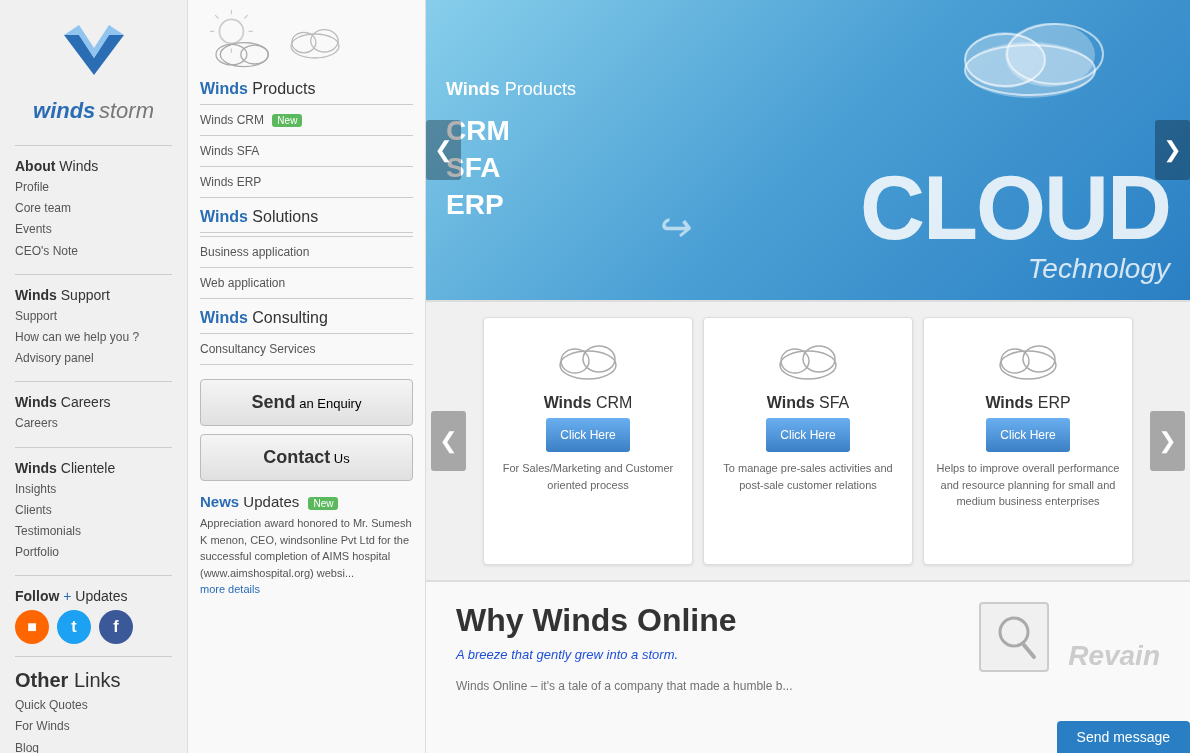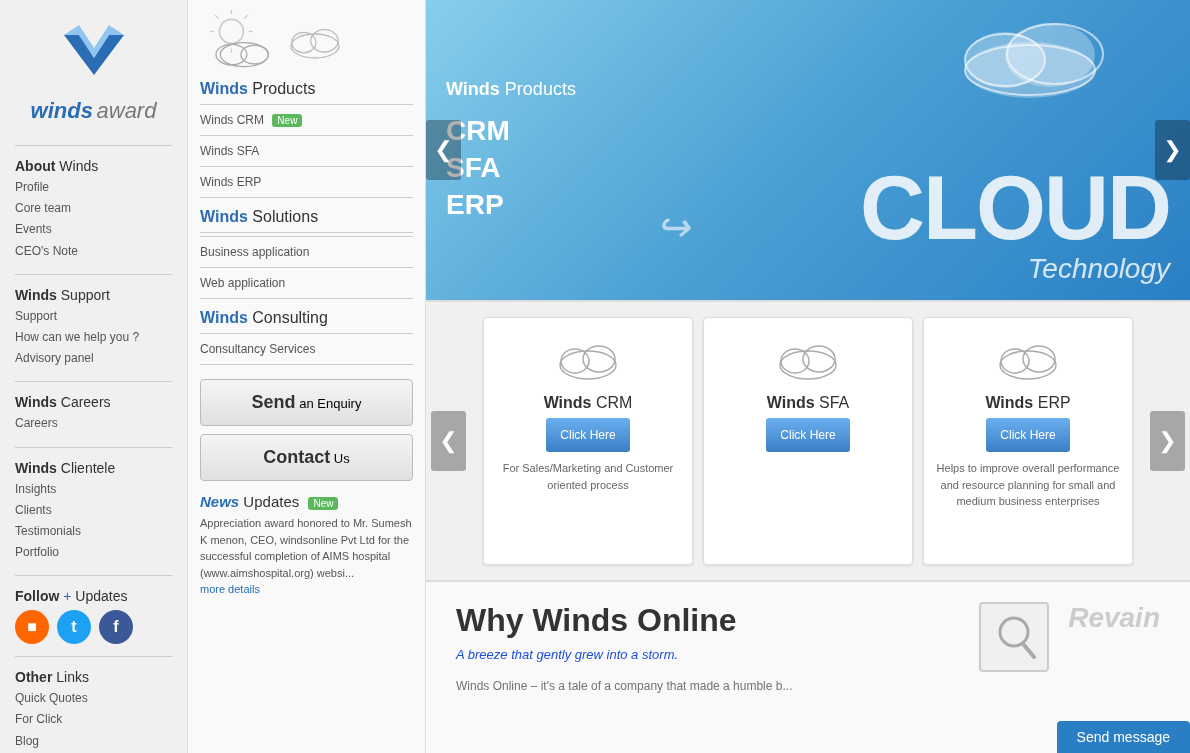--- a/index.html
+++ b/index.html
@@ -23,21 +23,21 @@
     .follow-title { font-size: 14px; color: #333; margin-bottom: 6px; }
     .follow-title .bold { font-weight: bold; }
     .follow-title .plus { color: #2a6db5; }
     .social-icons { display: flex; gap: 8px; }
     .social-btn { width: 34px; height: 34px; border-radius: 50%; display: flex; align-items: center; justify-content: center; color: white; font-size: 16px; font-weight: bold; text-decoration: none; cursor: pointer; }
     .social-rss { background: #f60; }
     .social-twitter { background: #1da1f2; }
     .social-facebook { background: #3b5998; }
 
     .other-links { padding: 6px 15px; }
-    .other-title { font-size: 14px; color: #333; margin-bottom: 3px; }
+    .other-title { font-size: 20px; color: #333; margin-bottom: 3px; }
     .other-title .bold { font-weight: bold; }
 
     
     .middle-panel { width: 238px; background: #f9f9f9; border-right: 1px solid #ddd; padding: 10px 12px; flex-shrink: 0; }
     .weather-icons { display: flex; align-items: center; gap: 5px; margin-bottom: 10px; }
     .cloud-sun { width: 80px; height: 60px; }
     .cloud-shape { width: 60px; height: 50px; }
 
     .section-header { font-size: 16px; color: #333; margin-bottom: 6px; margin-top: 5px; }
     .section-header .bold { font-weight: bold; color: #2a6db5; }
@@ -46,21 +46,21 @@
     .menu-item { display: block; padding: 5px 0; color: #555; font-size: 12px; text-decoration: none; cursor: pointer; }
     .badge-new { background: #5cb85c; color: white; font-size: 10px; padding: 1px 5px; border-radius: 3px; margin-left: 5px; }
     .badge-new-blue { background: #5cb85c; color: white; font-size: 10px; padding: 1px 5px; border-radius: 3px; margin-left: 5px; }
 
     .cta-button { display: block; background: linear-gradient(to bottom, #f5f5f5, #e0e0e0); border: 1px solid #bbb; border-radius: 4px; padding: 12px 10px; text-align: center; margin: 8px 0; cursor: pointer; text-decoration: none; }
     .cta-button .bold { font-weight: bold; color: #333; font-size: 18px; }
     .cta-button .light { color: #666; font-size: 15px; }
 
     .news-section { margin-top: 12px; }
     .news-header { font-size: 15px; color: #333; margin-bottom: 5px; }
-    .news-header .bold { font-weight: bold; color: #2a6db5; font-style: italic; }
+    .news-header .bold { font-weight: bold; color: #2a6db5; }
     .news-text { font-size: 11px; color: #555; line-height: 1.5; }
     .news-more { color: #2a6db5; font-size: 11px; cursor: pointer; }
 
     
     .main-content { flex: 1; display: flex; flex-direction: column; overflow: hidden; }
 
     
     .carousel-area { position: relative; background: linear-gradient(135deg, #87ceeb 0%, #4a9fd4 50%, #2a7fc4 100%); height: 300px; overflow: hidden; display: flex; align-items: stretch; }
     .carousel-left-panel { width: 200px; flex-shrink: 0; padding: 30px 20px; display: flex; flex-direction: column; justify-content: center; }
     .carousel-products-title { color: white; font-size: 18px; margin-bottom: 15px; }
@@ -85,41 +85,41 @@
     .click-here-btn { background: linear-gradient(to bottom, #6ab0f0, #3a7fc4); color: white; border: none; padding: 10px 14px; border-radius: 3px; font-size: 12px; cursor: pointer; margin-bottom: 8px; }
     .card-desc { font-size: 11px; color: #666; line-height: 1.5; }
 
     
     .bottom-section { background: #f9f9f9; border-top: 2px solid #ddd; padding: 20px 30px; display: flex; gap: 20px; min-height: 173px; position: relative; }
     .why-text-area { flex: 1; }
     .why-title { font-size: 32px; color: #333; font-weight: bold; margin-bottom: 8px; }
     .why-subtitle { font-size: 13px; color: #1d4ed8; font-style: italic; margin-bottom: 15px; }
     .why-body { font-size: 12px; color: #737373; line-height: 1.6; }
 
-    .revain-widget { position: absolute; right: 30px; top: 20px; display: flex; align-items: flex-start; gap: 19px; margin-left: 24px; }
+    .revain-widget { position: absolute; right: 30px; top: 20px; display: flex; align-items: flex-end; gap: 19px; margin-left: 24px; }
     .revain-icon { width: 70px; height: 70px; border: 2px solid #ccc; border-radius: 4px; display: flex; align-items: center; justify-content: center; background: #f0f0f0; }
     .revain-text { font-size: 28px; color: #ccc; font-style: italic; font-weight: bold; }
 
     .send-message-bar { position: fixed; bottom: 0; right: 0; background: #2a7fc4; color: white; padding: 8px 20px; font-size: 14px; cursor: pointer; z-index: 100; border-radius: 4px 4px 0 0; }
   </style>
 </head>
 <body>
 
 <div class="page-wrapper">
 
   <div class="sidebar">
     <div class="sidebar-logo">
       
       <svg class="logo-icon" viewBox="0 0 80 70" xmlns="http://www.w3.org/2000/svg">
         <polygon points="10,15 40,55 70,15 55,15 40,38 25,15" fill="#2a6db5"></polygon>
         <polygon points="10,15 25,15 40,38 55,15 70,15 55,5 40,28 25,5" fill="#6ab0f0" opacity="0.7"></polygon>
       </svg>
       <div>
         <span style="font-size:22px; color:#2a6db5; font-weight:bold; font-style:italic;">winds</span>
-        <span style="font-size:22px; color:#777; font-style:italic;"> award</span>
+        <span style="font-size:22px; color:#777; font-style:italic;"> storm</span>
       </div>
     </div>
 
     <hr class="sidebar-divider">
 
     <div class="sidebar-section">
       <div class="sidebar-section-title">
         <span class="bold">About</span>
         <span> </span>
         <span>Winds</span>
@@ -186,21 +186,21 @@
 
     <hr class="sidebar-divider">
 
     <div class="other-links">
       <div class="other-title">
         <span class="bold">Other</span>
         <span> </span>
         <span>Links</span>
       </div>
       <a class="sidebar-link">Quick Quotes</a>
-      <a class="sidebar-link">For Click</a>
+      <a class="sidebar-link">For Winds</a>
       <a class="sidebar-link">Blog</a>
     </div>
 
   </div>
 
   <div class="middle-panel">
 
     <div class="weather-icons">
       <svg class="cloud-sun" viewBox="0 0 90 70" xmlns="http://www.w3.org/2000/svg">
         <circle cx="35" cy="25" r="14" fill="none" stroke="#ccc" stroke-width="2"></circle>
@@ -345,20 +345,21 @@
           <ellipse cx="35" cy="32" rx="28" ry="14" fill="none" stroke="#aaa" stroke-width="1.5"></ellipse>
           <ellipse cx="22" cy="28" rx="14" ry="12" fill="none" stroke="#aaa" stroke-width="1.5"></ellipse>
           <ellipse cx="46" cy="26" rx="16" ry="13" fill="none" stroke="#aaa" stroke-width="1.5"></ellipse>
         </svg>
         <div class="card-title">
           <span class="bold">Winds</span>
           <span> </span>
           <span>SFA</span>
         </div>
         <button class="click-here-btn">Click Here</button>
+        <p class="card-desc">To manage pre-sales activities and post-sale customer relations</p>
       </div>
 
       <div class="product-card">
         <svg class="card-cloud-icon" viewBox="0 0 70 50" xmlns="http://www.w3.org/2000/svg">
           <ellipse cx="35" cy="32" rx="28" ry="14" fill="none" stroke="#aaa" stroke-width="1.5"></ellipse>
           <ellipse cx="22" cy="28" rx="14" ry="12" fill="none" stroke="#aaa" stroke-width="1.5"></ellipse>
           <ellipse cx="46" cy="26" rx="16" ry="13" fill="none" stroke="#aaa" stroke-width="1.5"></ellipse>
         </svg>
         <div class="card-title">
           <span class="bold">Winds</span>

